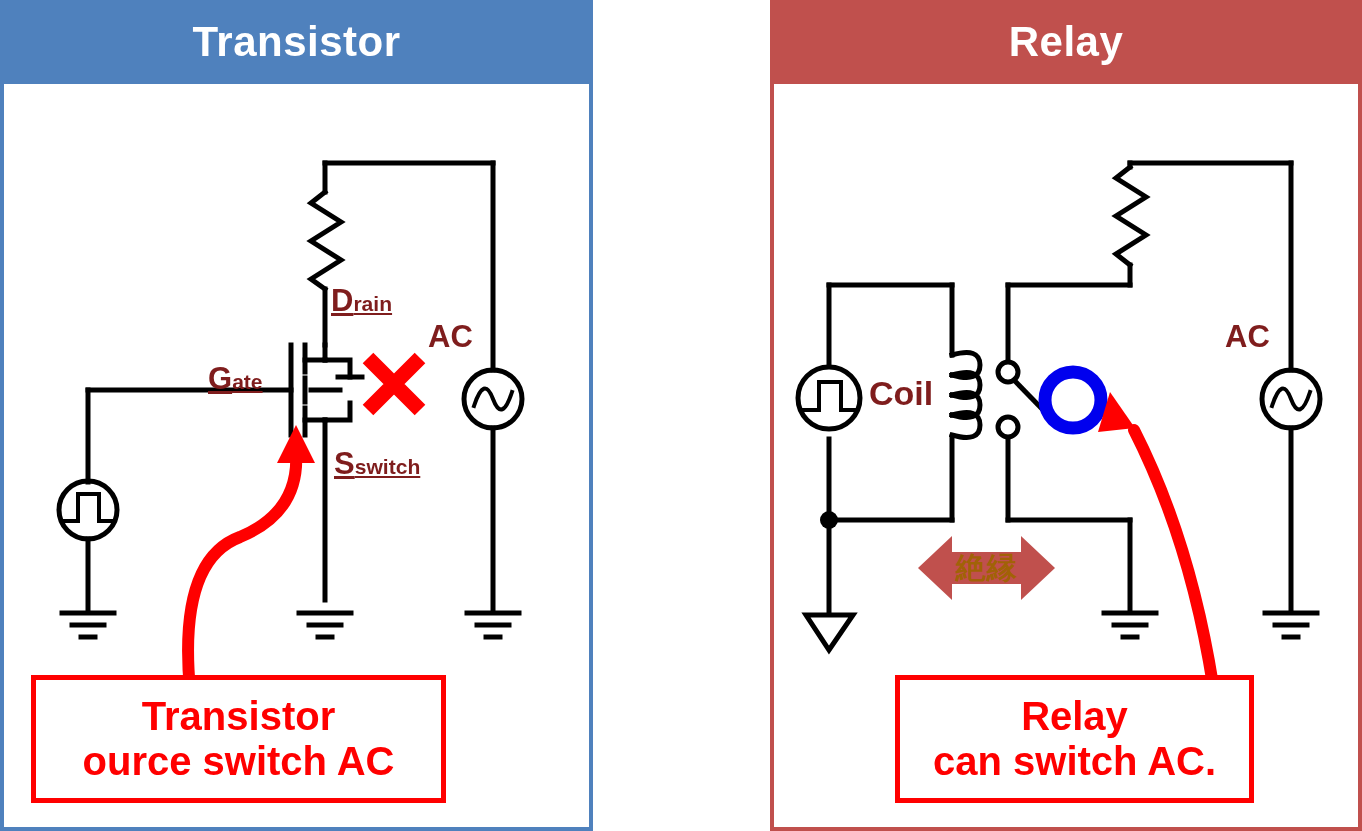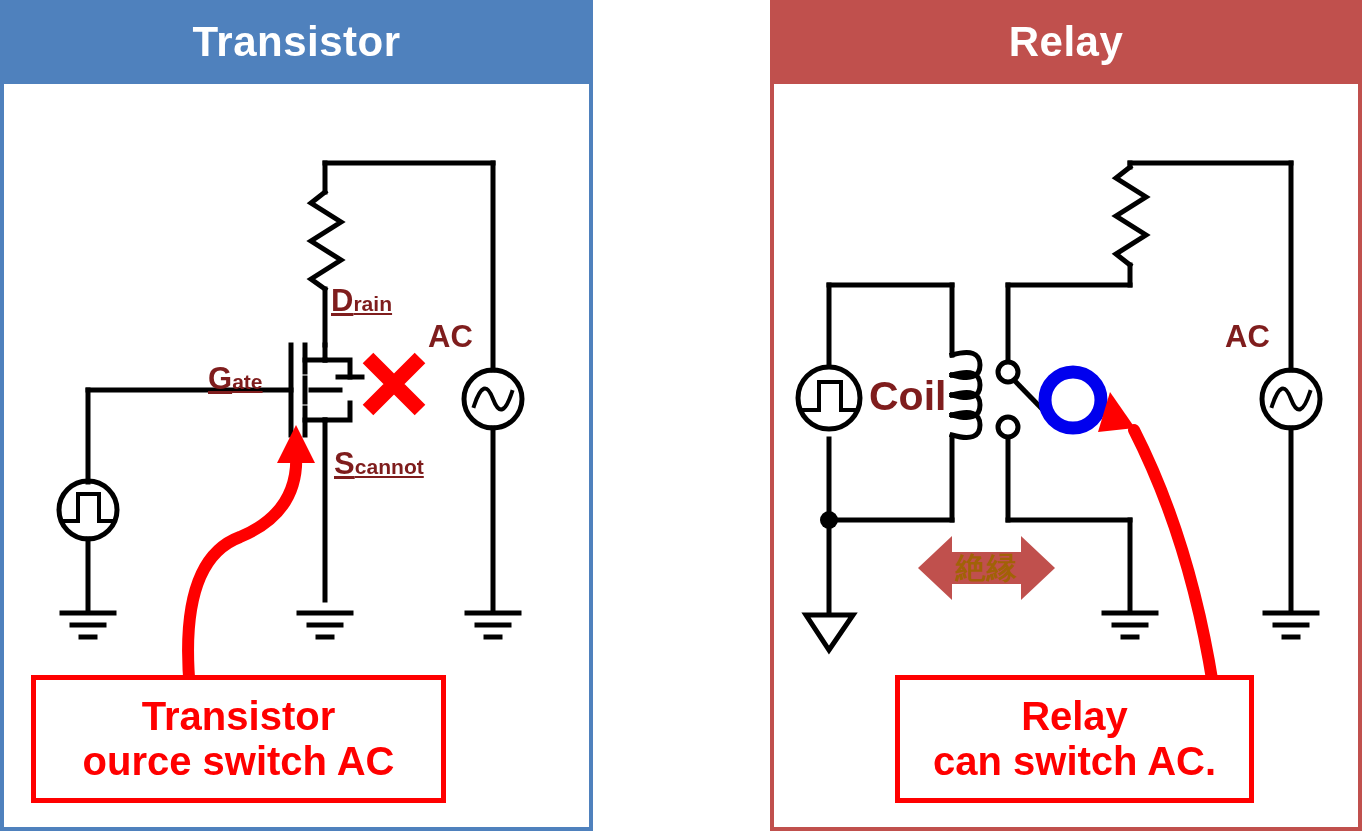--- a/index.html
+++ b/index.html
@@ -47,21 +47,21 @@
     position:absolute;color:#7f1d1d;font-weight:bold;white-space:nowrap;line-height:1;
   }
   .ckt-label .lead{text-decoration:underline;font-size:1em;}
   .ckt-label .rest{font-size:0.68em;text-decoration:underline;}
 
   #label-drain{left:331px;top:285px;font-size:31px;}
   #label-gate{left:208px;top:363px;font-size:31px;}
   #label-source{left:334px;top:448px;font-size:31px;}
   #label-ac-left{left:428px;top:321px;font-size:31px;}
   #label-ac-right{left:1225px;top:321px;font-size:31px;}
-  #label-coil{left:869px;top:376px;font-size:41px;}
+  #label-coil{left:869px;top:376px;font-size:34px;}
 
   
   #isolation-badge{
     position:absolute;left:918px;top:535px;width:137px;height:66px;
     display:flex;align-items:center;justify-content:center;
   }
   #isolation-text{
     position:relative;z-index:2;color:#a16207;font-weight:bold;font-size:30px;
     font-family:"DejaVu Sans",sans-serif;letter-spacing:1px;
   }
@@ -259,21 +259,21 @@
 
   <div class="ckt-label" id="label-drain">
     <span class="lead">D</span><span class="rest">rain</span>
   </div>
 
   <div class="ckt-label" id="label-gate">
     <span class="lead">G</span><span class="rest">ate</span>
   </div>
 
   <div class="ckt-label" id="label-source">
-    <span class="lead">S</span><span class="rest">cannot</span>
+    <span class="lead">S</span><span class="rest">switch</span>
   </div>
 
   <div class="ckt-label" id="label-ac-left">AC</div>
 
   <div class="ckt-label" id="label-coil">Coil</div>
 
   <div class="ckt-label" id="label-ac-right">AC</div>
 
   <div id="isolation-badge">
     <span id="isolation-text">絶縁</span>

